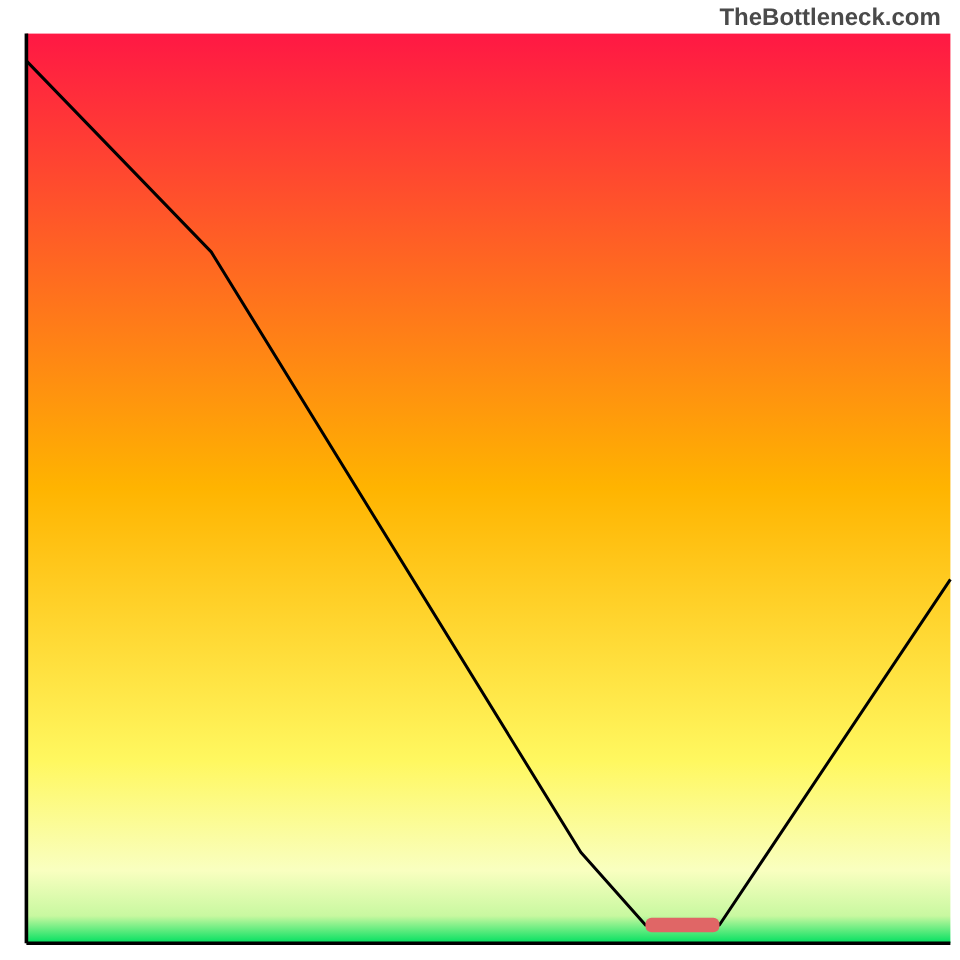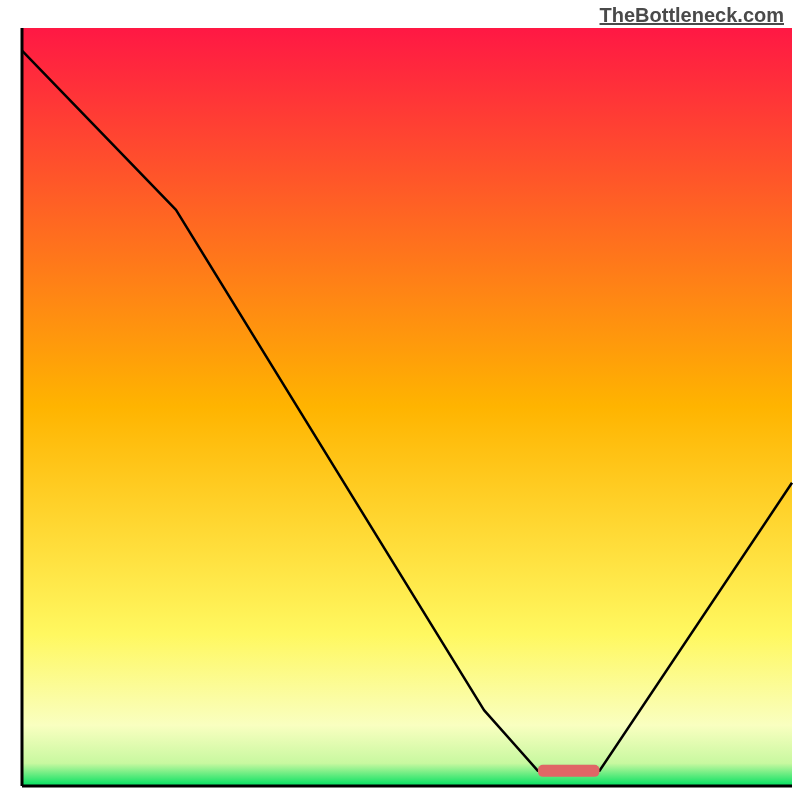--- a/index.html
+++ b/index.html
@@ -16,21 +16,20 @@
     height: 800px;
   }
   .watermark {
     position: absolute;
     top: 4px;
     right: 16px;
     font-size: 20px;
     font-weight: bold;
     color: #4a4a4a;
     z-index: 10;
-    text-decoration: underline;
   }
   svg.chart {
     position: absolute;
     left: 0;
     top: 0;
   }
 </style>
 </head>
 <body>
 

